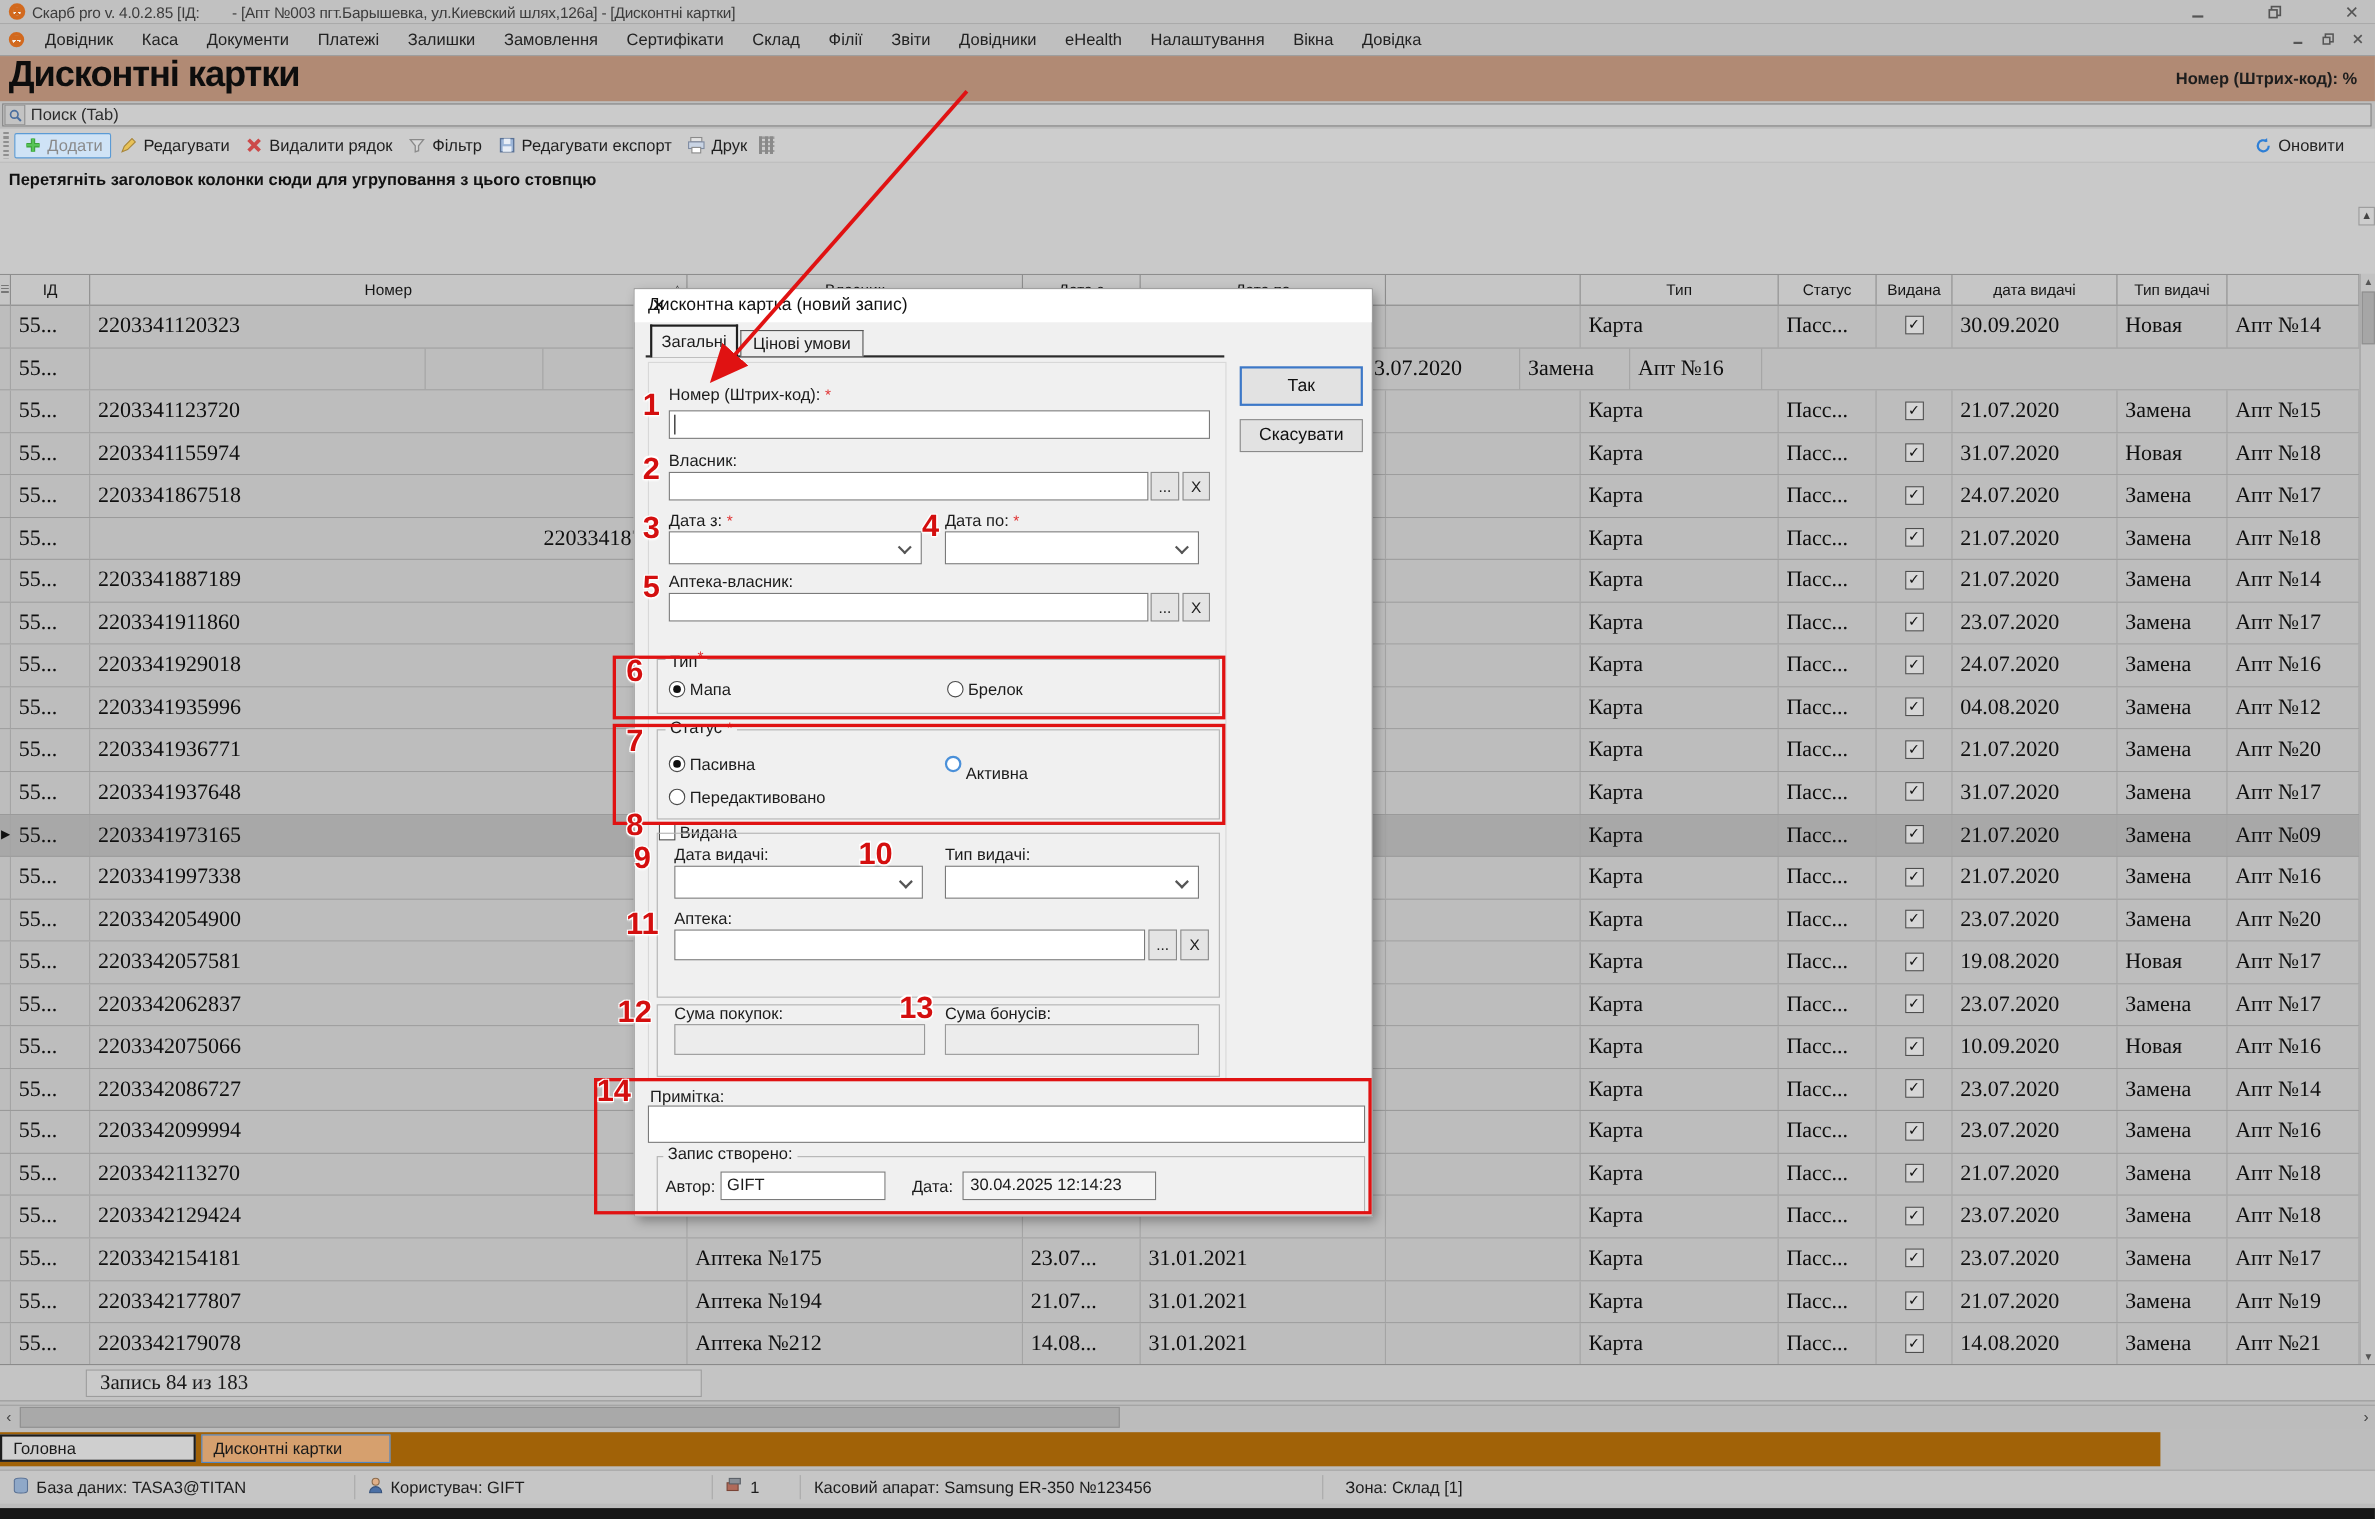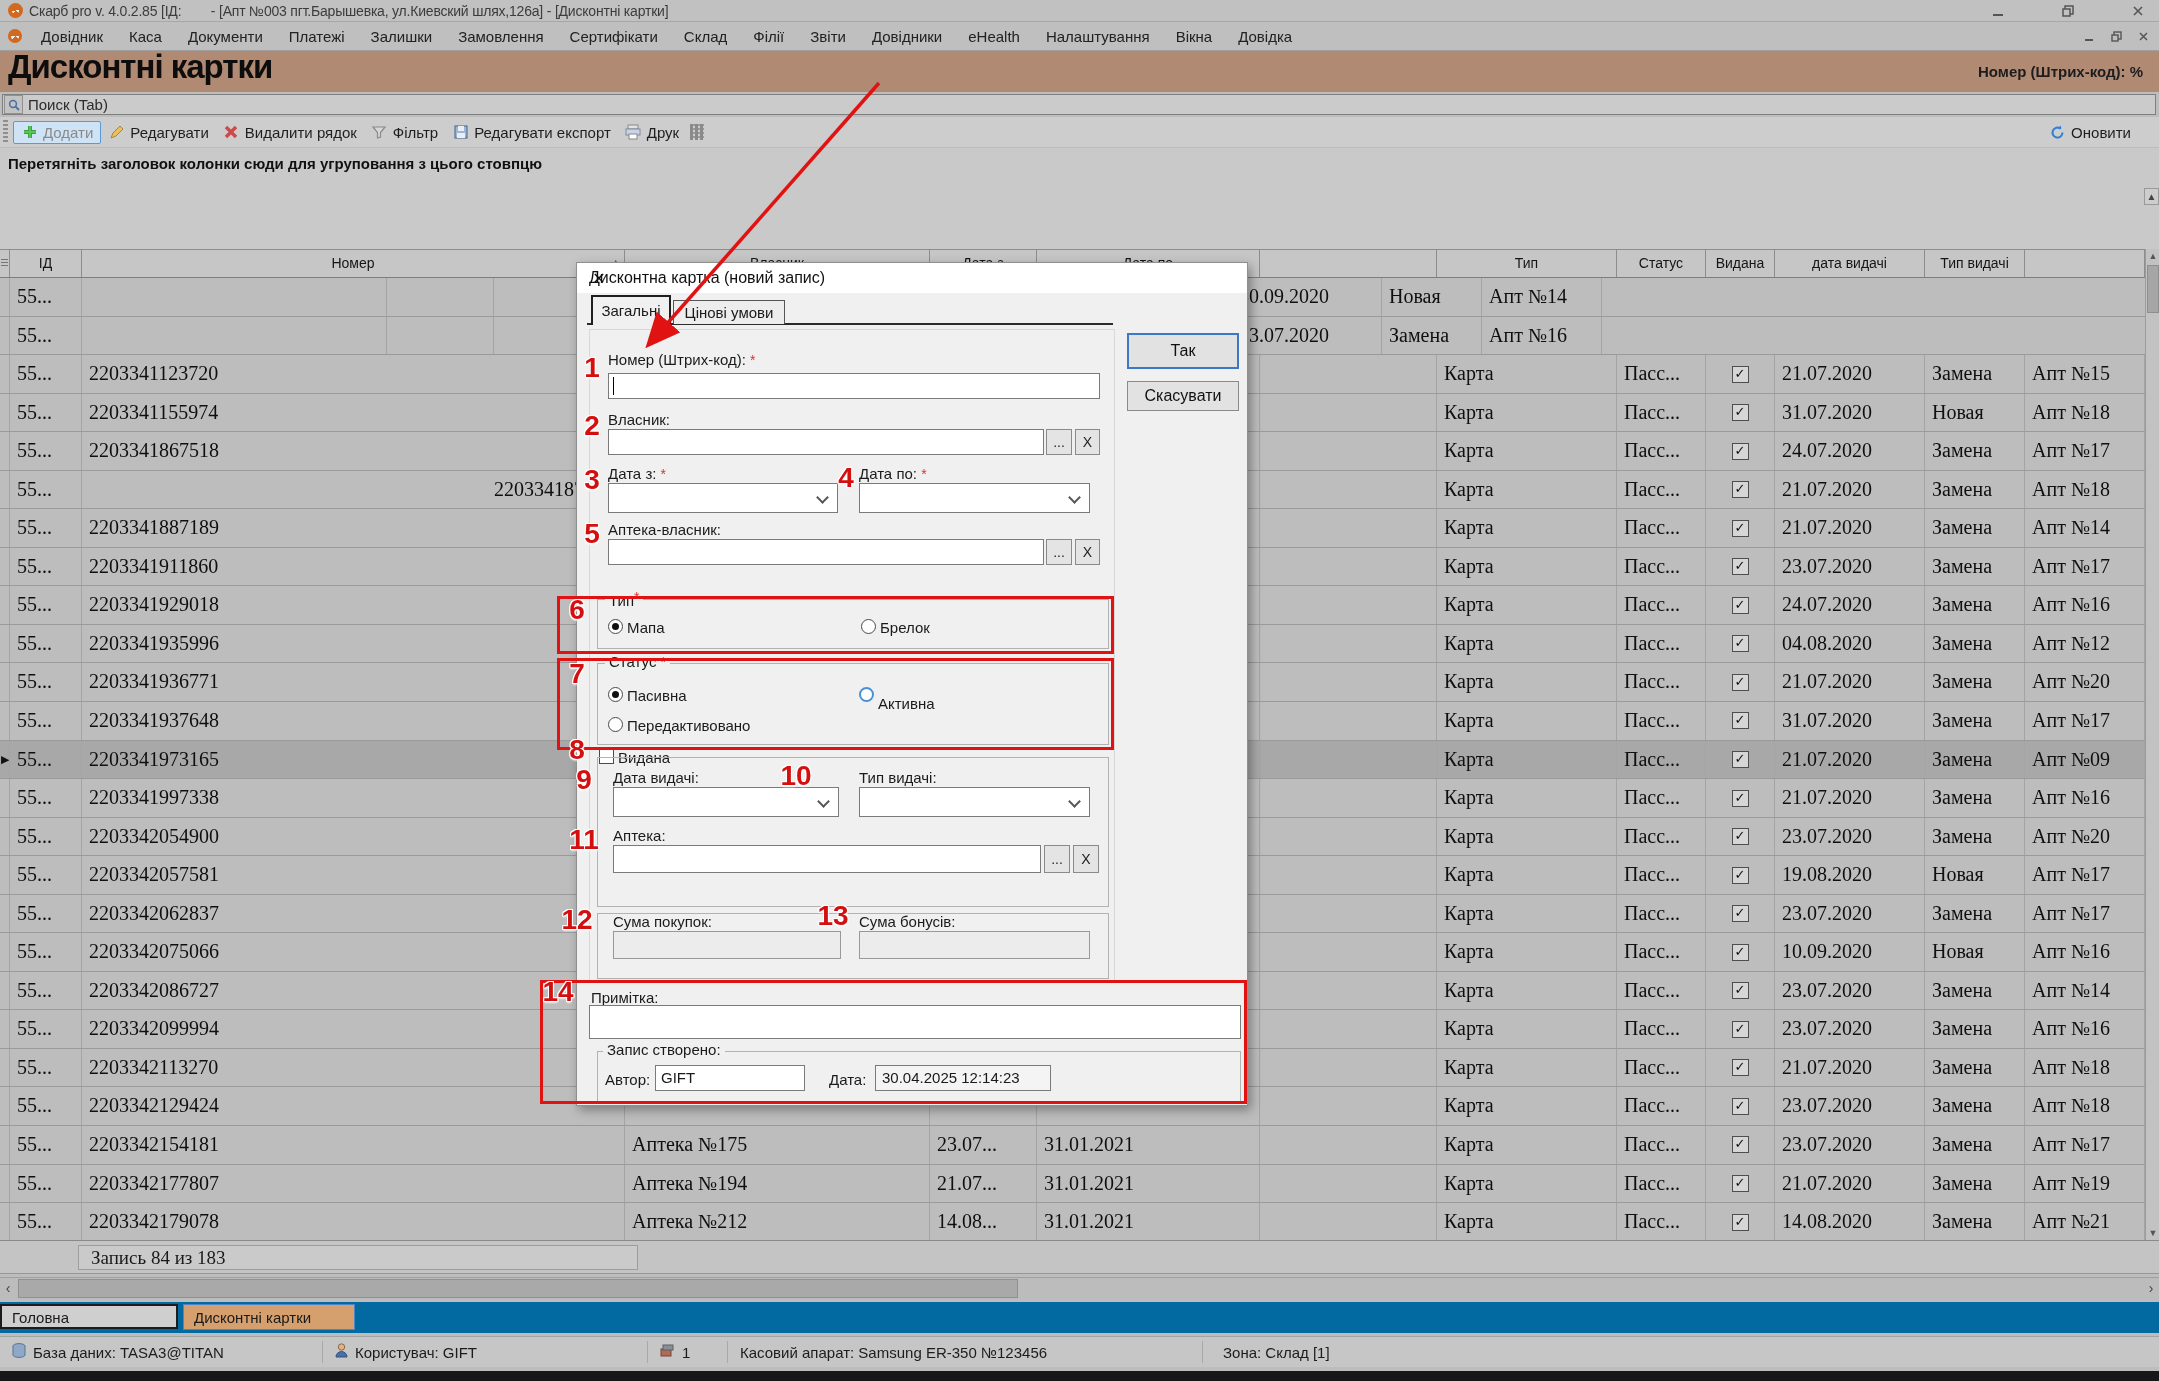--- a/index.html
+++ b/index.html
@@ -72,21 +72,21 @@
   .vscroll{left:2145px;top:249px;width:14px;height:991px;background:#c2c2c2;border-left:1px solid #9c9c9c;}
   .varrow{position:absolute;left:1px;width:12px;height:14px;color:#555;font-size:9px;text-align:center;line-height:14px;}
   .vthumb{position:absolute;left:1px;top:16px;width:12px;height:48px;background:#a6a6a6;border:1px solid #8e8e8e;box-sizing:border-box;}
   .vupbox{left:2144px;top:188px;width:15px;height:17px;background:#cdcdcd;border:1px solid #999;color:#444;
     font-size:10px;text-align:center;line-height:15px;}
   .hscroll{left:0;top:1277px;width:2159px;height:22px;background:#bcbcbc;border-top:1px solid #a0a0a0;}
   .harrow{position:absolute;top:0;width:16px;height:21px;color:#444;font-size:14px;text-align:center;line-height:20px;}
   .hthumb{position:absolute;left:18px;top:1px;width:1000px;height:19px;background:#a9a9a9;border:1px solid #909090;box-sizing:border-box;}
 
   
-  .bottomtabs{left:0;top:1302px;width:2159px;height:31px;background:#0369a1;display:flex;align-items:flex-start;gap:5px;padding-top:2px;box-sizing:border-box;}
+  .bottomtabs{left:0;top:1302px;width:1964px;height:31px;background:#a16207;display:flex;align-items:flex-start;gap:5px;padding-top:2px;box-sizing:border-box;}
   .btab{height:25px;line-height:24px;font-size:15px;padding:0 10px;box-sizing:border-box;background:#cfcfcf;border:2px solid #1c1c1c;width:178px;}
   .btab.active{background:#d6a06e;border:1px solid #4a86c8;width:172px;height:26px;line-height:25px;}
 
   
   .statusbar{left:0;top:1336px;width:2159px;height:31px;background:#c6c6c6;border-top:1px solid #a3a3a3;
     display:flex;align-items:center;font-size:15px;color:#1c1c1c;}
   .sseg{display:flex;align-items:center;gap:7px;padding:0 12px;height:22px;border-right:1px solid #a8a8a8;}
   .sseg.nosep{border-right:none;}
   .bottomstrip{left:0;top:1371px;width:2159px;height:10px;background:#171717;}
 
@@ -287,20 +287,21 @@
       <div class="hcell" style="width: 89px;"><span>Статус</span></div>
       <div class="hcell" style="width: 69px;"><span>Видана</span></div>
       <div class="hcell" style="width: 150px;"><span>дата видачі</span></div>
       <div class="hcell" style="width: 100px;"><span>Тип видачі</span></div>
       <div class="hcell" style="width: 120px;"><span></span></div>
     </div>
   <div>
       <div class="grow">
         <div class="gcell rowmark" style="width: 10px;"></div>
         <div class="gcell" style="width: 72px;">55...</div>
+        <div class="gcell" style="width: 543px;">2203341120323</div>
         <div class="gcell" style="width: 305px;"></div>
         <div class="gcell" style="width: 107px;"></div>
         <div class="gcell" style="width: 223px;"></div>
         <div class="gcell" style="width: 177px;"></div>
         <div class="gcell" style="width: 180px;">Карта</div>
         <div class="gcell" style="width: 89px;">Пасс...</div>
         <div class="gcell center" style="width: 69px;"><span class="chk">✓</span></div>
         <div class="gcell" style="width: 150px;">30.09.2020</div>
         <div class="gcell" style="width: 100px;">Новая</div>
         <div class="gcell" style="width: 120px;">Апт №14</div>

